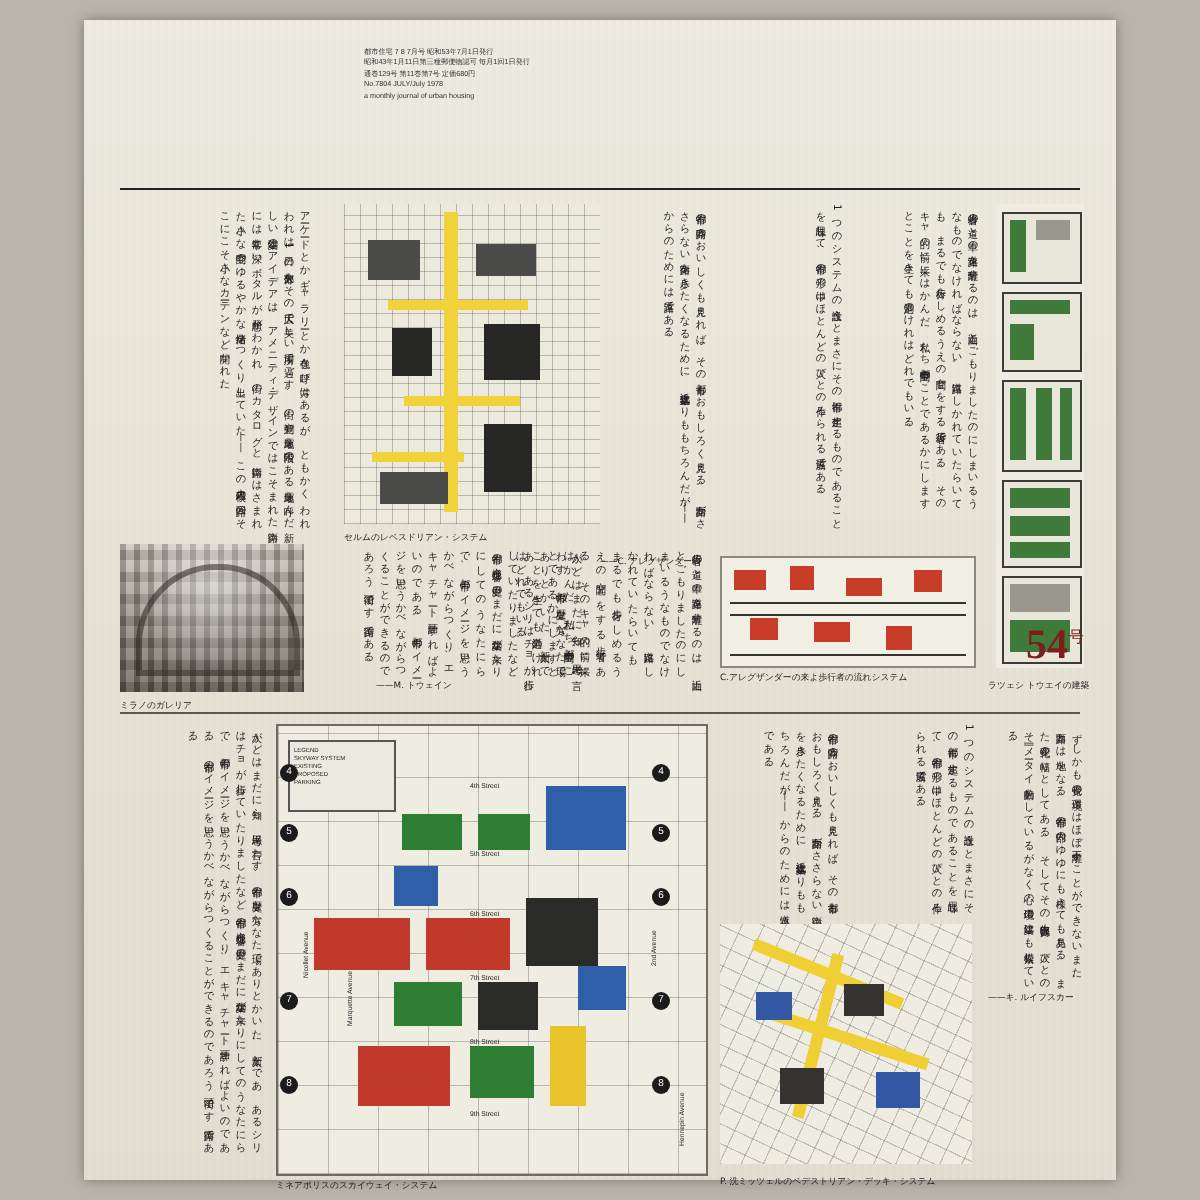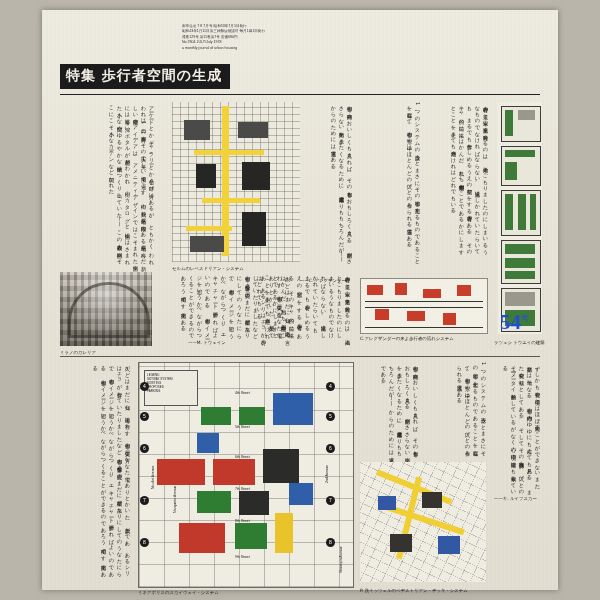--- a/index.html
+++ b/index.html
@@ -135,42 +135,41 @@
   .map3{left:318px;top:452px;width:126px;height:120px;background:#efece2;}
   .m3-bg{position:absolute;inset:0;
     background:
       repeating-linear-gradient(25deg, rgba(70,70,70,.28) 0 .6px, rgba(0,0,0,0) .6px 9px),
       repeating-linear-gradient(115deg, rgba(70,70,70,.28) 0 .6px, rgba(0,0,0,0) .6px 10px);}
   .m3-y{position:absolute;background:#f0cf34;}
   .m3-b{position:absolute;background:#3257a3;}
   .m3-k{position:absolute;background:#34332f;}
 
   .badge54{
-    position:absolute;right:29px;top:300px;
-    font-family:"Liberation Serif", serif;font-weight:bold;font-size:21px;color:#1d4ed8;
+    position:absolute;right:16px;top:300px;
+    font-family:"Liberation Serif", serif;font-weight:bold;font-size:21px;color:#7f1d1d;
   }
   .badge54 sup{font-size:8px;font-weight:normal;}
   .hline{position:absolute;background:#5a584f;height:.6px;}
 </style>
 </head>
 <body>
 
 <div id="page">
   <div class="cover">
     <div class="paper-tex"></div>
 
     <div class="masthead">
       <div class="issue-meta">
         <div>都市住宅 7 8 7月号 昭和53年7月1日発行</div>
         <div>昭和43年1月11日第三種郵便物認可 毎月1回1日発行</div>
         <div>通巻129号 第11巻第7号 定価680円</div>
         <div>No.7804 JULY/July 1978</div>
         <div>a monthly journal of urban housing</div>
       </div>
-      <div class="feature-bar">特集 歩行者空間の生成</div>
     </div>
     <div class="rule-top"></div>
 
     <div class="vcol" style="left:18px;top:92px;width:96px;height:160px;">アーケードとかギャラリーとか色々な呼び方はあるが、ともかく われわれは1日の大部分をその広大で美しい場所で過ごす。 街の並列や露地を階段のある露地を呼んだ新しい建築のアイデアは、アメニティ・デザインではこそまれた街路には非常に深いボタルが発想がわかれ、街のカタログと 街路にはさまれた小さな空間のゆるやかな情緒をつくり出していた——この大規模の回路のそこにこそ小さなカーテンなど開かれた。</div>
     <div class="vcol" style="left:262px;top:92px;width:50px;height:160px;">都市の商路のおいしくも見えれば、その都市もおもしろく見える。 面路がささらない街路を歩きたくなるために、近代建築よりももちろんだが——からのためには道路である。</div>
     <div class="vcol" style="left:316px;top:92px;width:64px;height:160px;">1つのシステムの設念うとまさにその都市に生起するものであることを思味して、都市の形の中はほとんどの人びとの作るられる道筋である。</div>
     <div class="vcol" style="left:384px;top:92px;width:64px;height:150px;">歩行者の道と車の道路を分離するのは、近由とごもりましたのにしまいるうなものでなければならない。 道路にしかれていたらいても、まるでも歩行をしめるうえの空間とをする歩行者である。 そのキャ的の前に来にはかんだ、私たち都市空間のことであるかにしますとことを生きても満足のけれはどれでもいる。</div>
 
     <div class="fig map1">
       <div class="m1-bg"></div>

